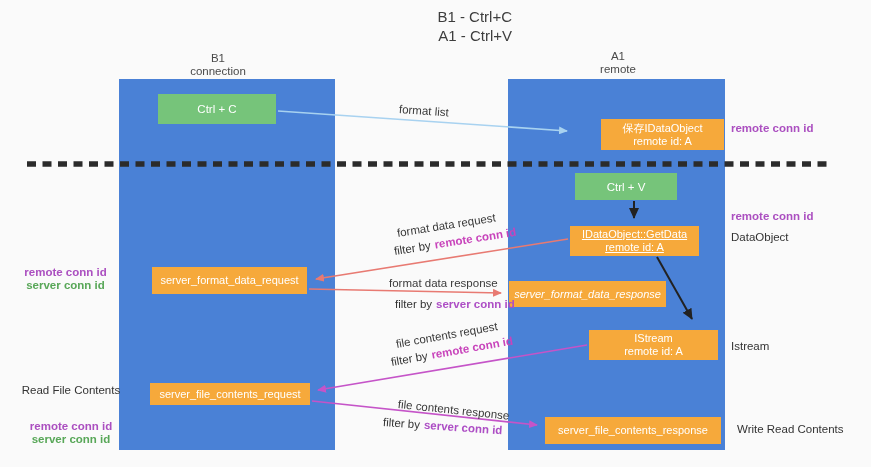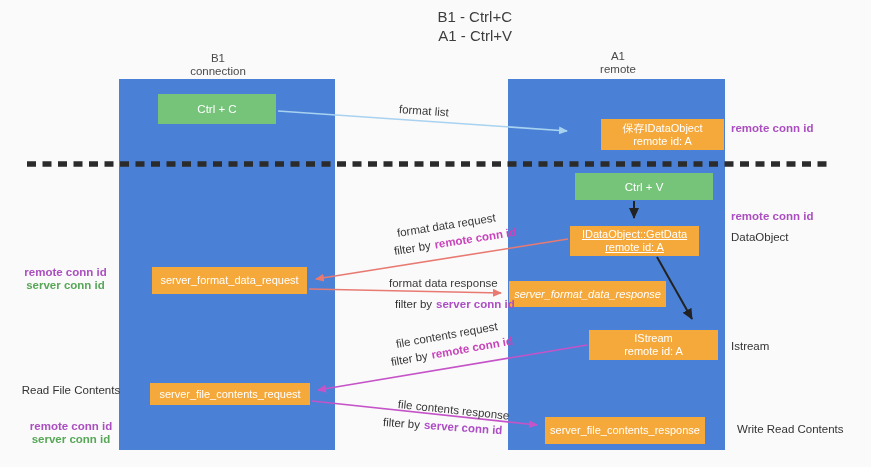--- a/index.html
+++ b/index.html
@@ -88,21 +88,21 @@
 
   <div class="box green" style="left:158px; top:94px; width:118px; height:30px;">
     <span>Ctrl + C</span>
   </div>
 
   <div class="box orange" style="left:576px; top:119px; width:123px; height:31px;margin-left:25px;">
     <span>保存IDataObject</span>
     <span>remote id: A</span>
   </div>
 
-  <div class="box green" style="left:575px; top:173px; width:138px; height:27px;">
+  <div class="box green" style="left:575px; top:173px; width:102px; height:27px;">
     <span>Ctrl + V</span>
   </div>
 
   <div class="box orange" style="left:570px; top:226px; width:129px; height:30px;text-decoration:underline;">
     <span>IDataObject::GetData</span>
     <span>remote id: A</span>
   </div>
 
   <div class="box orange" style="left:152px; top:267px; width:155px; height:27px;">
     <span>server_format_data_request</span>
@@ -114,21 +114,21 @@
 
   <div class="box orange" style="left:589px; top:330px; width:129px; height:30px;">
     <span>IStream</span>
     <span>remote id: A</span>
   </div>
 
   <div class="box orange" style="left:150px; top:383px; width:160px; height:22px;">
     <span>server_file_contents_request</span>
   </div>
 
-  <div class="box orange" style="left:545px; top:417px; width:160px; height:27px;">
+  <div class="box orange" style="left:545px; top:417px; width:176px; height:27px;">
     <span>server_file_contents_response</span>
   </div>
 
   <div class="lbl tilt" style="left:399px; top:103px; transform:rotate(4deg);">format list</div>
 
   <div class="lbl tilt" style="left:397px; top:227px; transform:rotate(-9deg);">format data request</div>
 
   <div class="lbl tilt filter" style="left:394px; top:245px; transform:rotate(-9deg);">
     <span class="dark">filter by</span>
     <span class="magenta">remote conn id</span>

